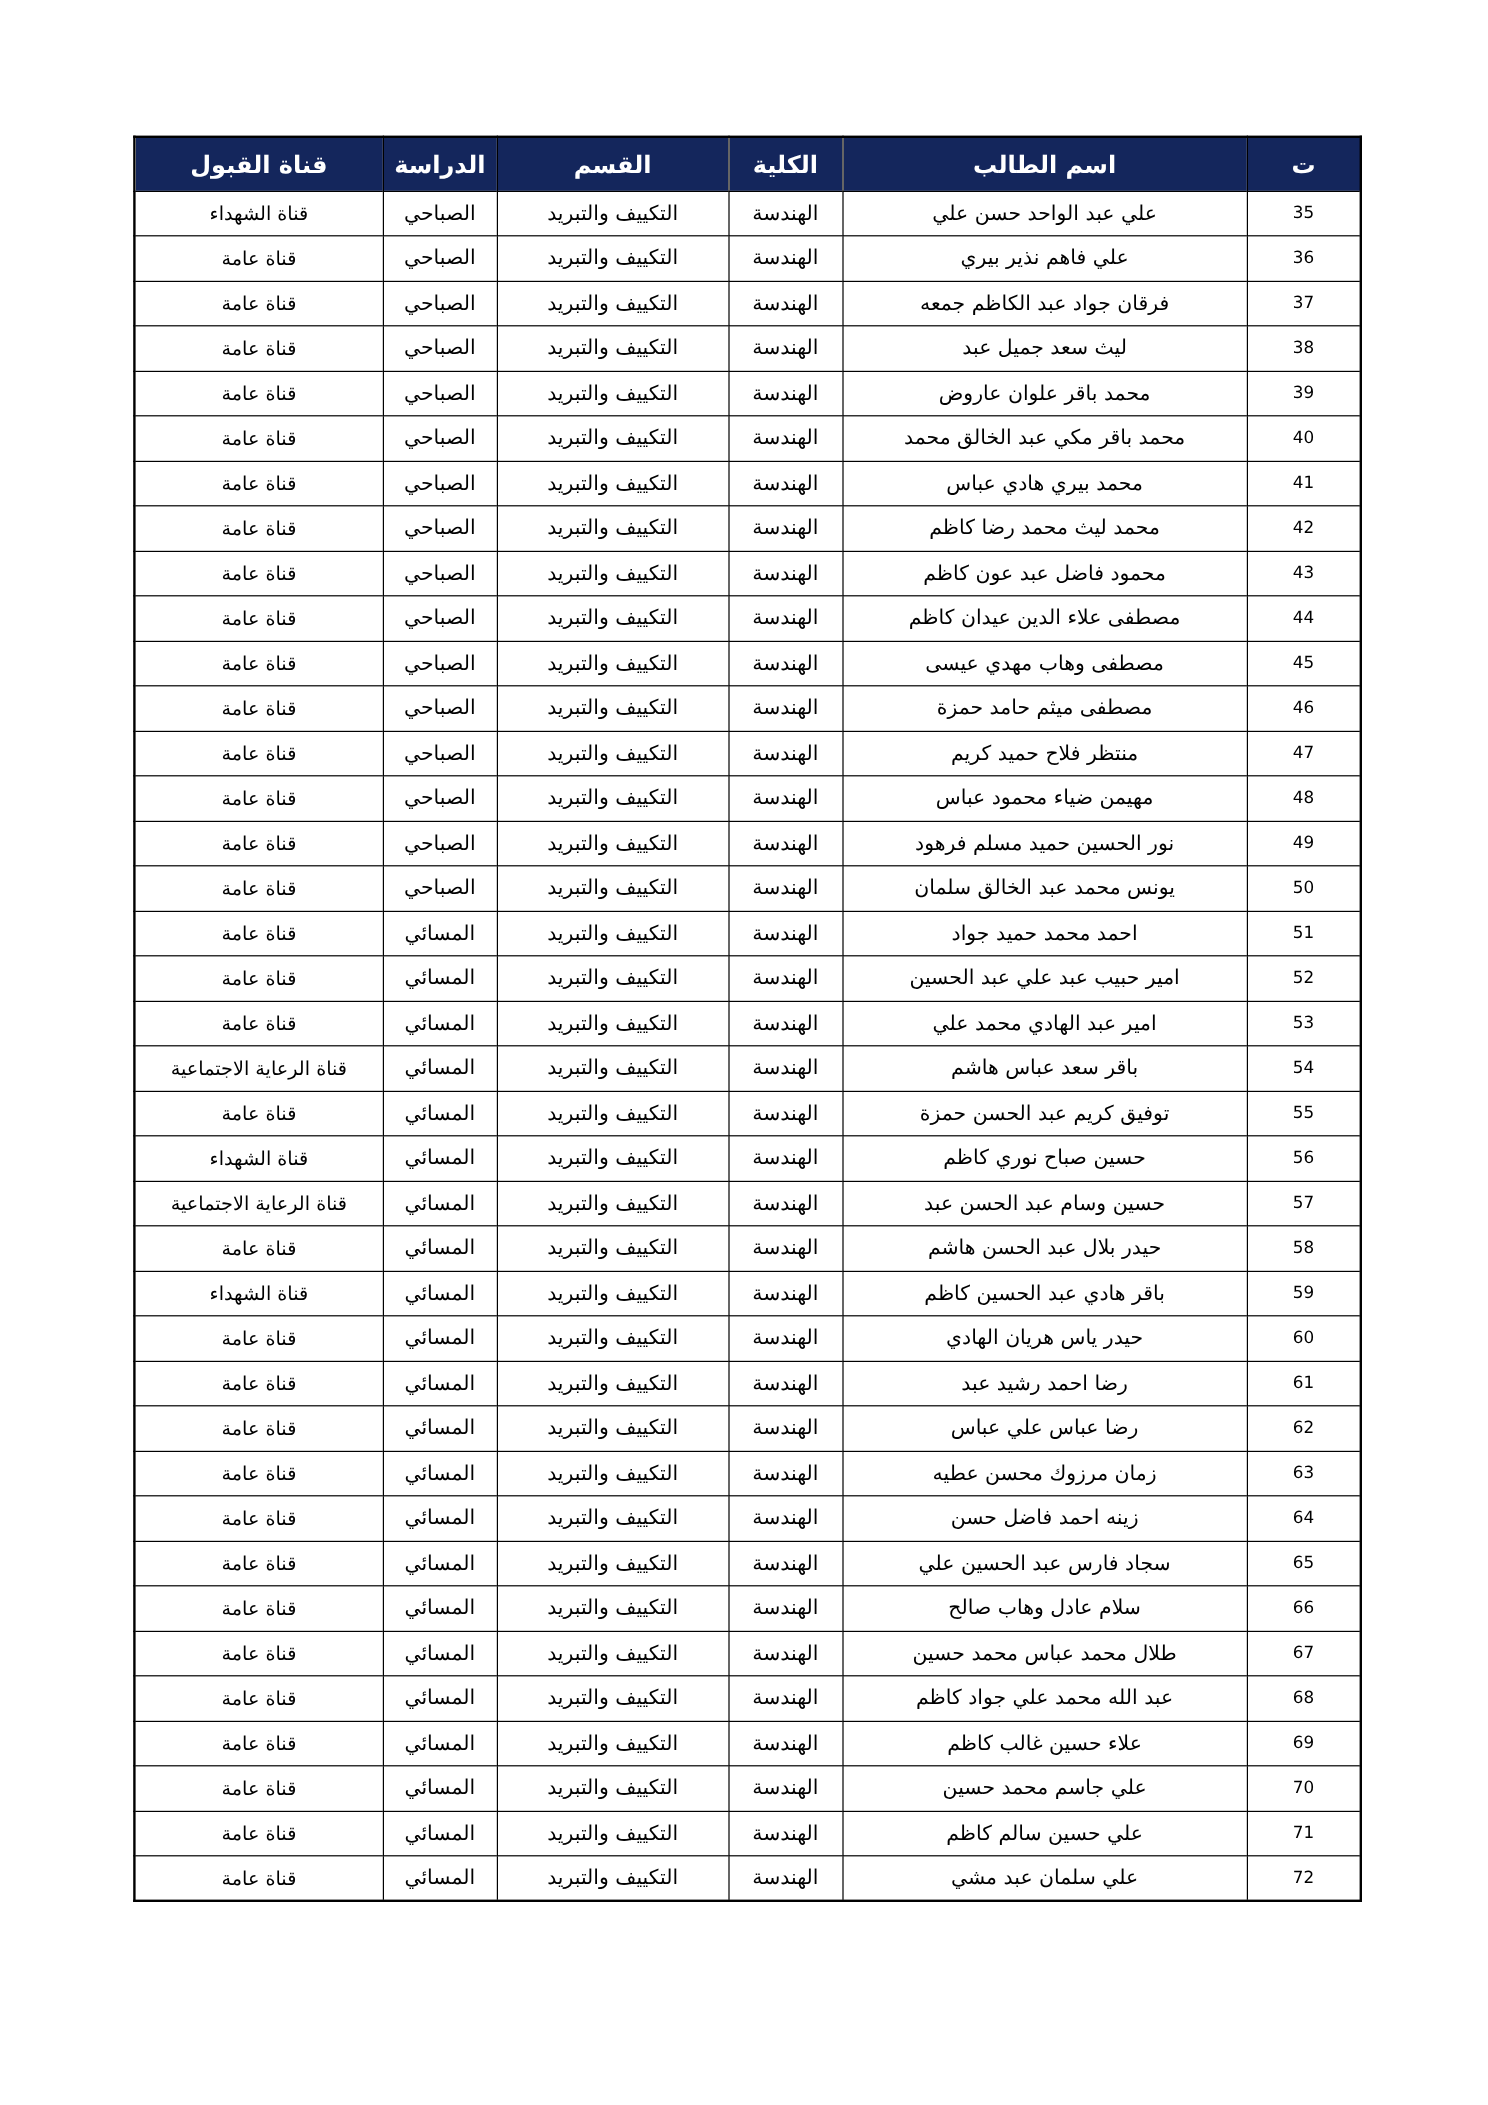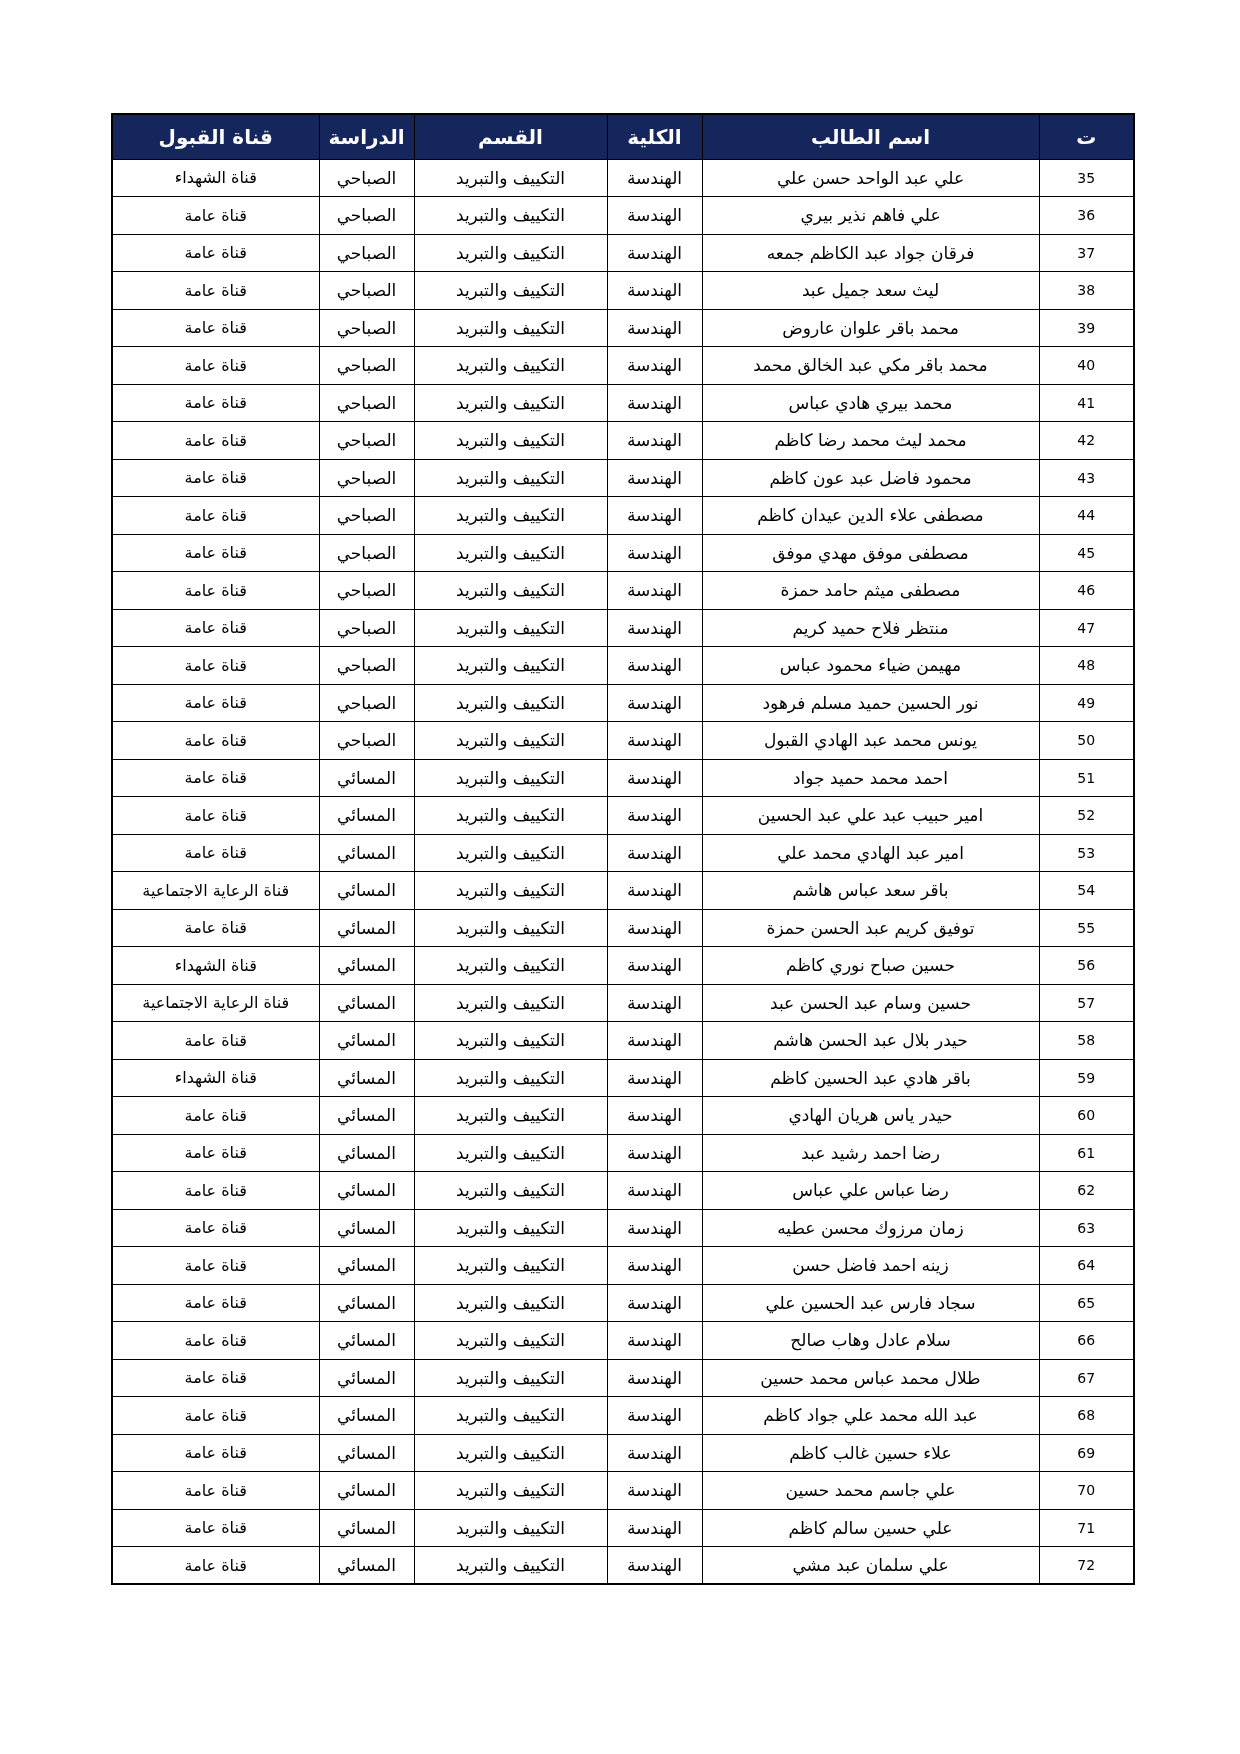--- a/index.html
+++ b/index.html
@@ -159,21 +159,21 @@
         <tr>
           <td class="cell-serial">44</td>
           <td class="cell-name">مصطفى علاء الدين عيدان كاظم</td>
           <td class="cell-college">الهندسة</td>
           <td class="cell-department">التكييف والتبريد</td>
           <td class="cell-study">الصباحي</td>
           <td class="cell-channel">قناة عامة</td>
         </tr>
         <tr>
           <td class="cell-serial">45</td>
-          <td class="cell-name">مصطفى موفق مهدي موفق</td>
+          <td class="cell-name">مصطفى وهاب مهدي عيسى</td>
           <td class="cell-college">الهندسة</td>
           <td class="cell-department">التكييف والتبريد</td>
           <td class="cell-study">الصباحي</td>
           <td class="cell-channel">قناة عامة</td>
         </tr>
         <tr>
           <td class="cell-serial">46</td>
           <td class="cell-name">مصطفى ميثم حامد حمزة</td>
           <td class="cell-college">الهندسة</td>
           <td class="cell-department">التكييف والتبريد</td>
@@ -199,21 +199,21 @@
         <tr>
           <td class="cell-serial">49</td>
           <td class="cell-name">نور الحسين حميد مسلم فرهود</td>
           <td class="cell-college">الهندسة</td>
           <td class="cell-department">التكييف والتبريد</td>
           <td class="cell-study">الصباحي</td>
           <td class="cell-channel">قناة عامة</td>
         </tr>
         <tr>
           <td class="cell-serial">50</td>
-          <td class="cell-name">يونس محمد عبد الهادي القبول</td>
+          <td class="cell-name">يونس محمد عبد الخالق سلمان</td>
           <td class="cell-college">الهندسة</td>
           <td class="cell-department">التكييف والتبريد</td>
           <td class="cell-study">الصباحي</td>
           <td class="cell-channel">قناة عامة</td>
         </tr>
         <tr>
           <td class="cell-serial">51</td>
           <td class="cell-name">احمد محمد حميد جواد</td>
           <td class="cell-college">الهندسة</td>
           <td class="cell-department">التكييف والتبريد</td>

